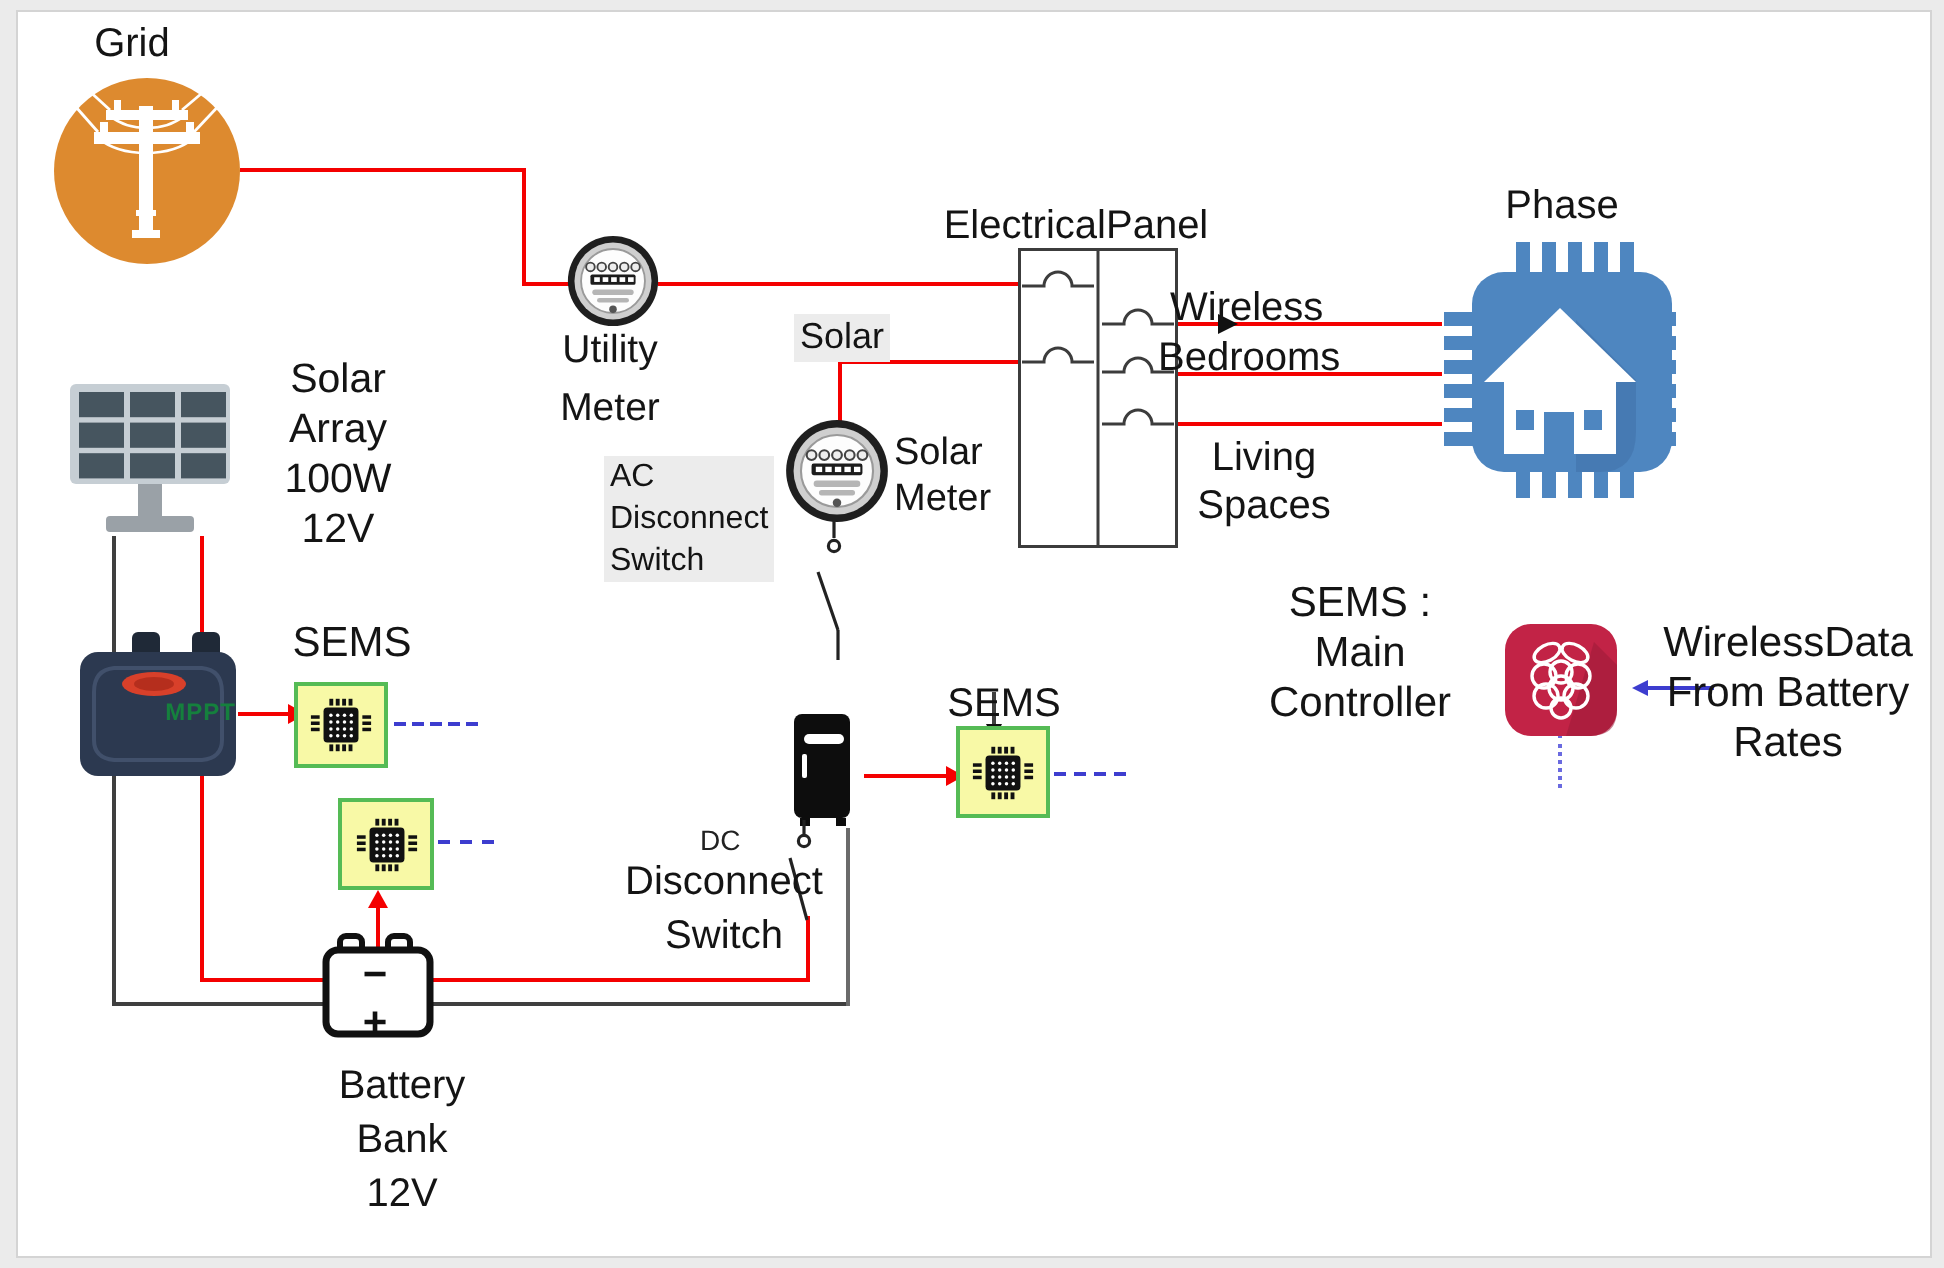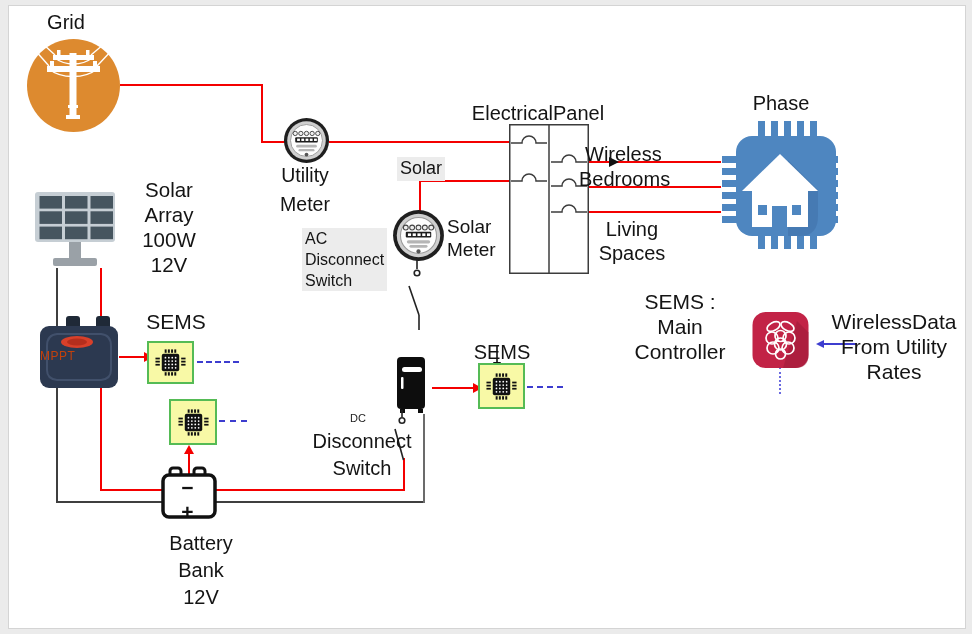--- a/index.html
+++ b/index.html
@@ -22,21 +22,21 @@
   .dash{position:absolute;height:0;border-top:2px dashed #3d3dcf;}
   .dotv{position:absolute;width:0;border-left:2px dotted #6a6ae0;}
   .tri{position:absolute;width:0;height:0;}
   .tri-r-red{border-top:5px solid transparent;border-bottom:5px solid transparent;border-left:9px solid #f40000;}
   .tri-u-red{border-left:5px solid transparent;border-right:5px solid transparent;border-bottom:9px solid #f40000;}
   .tri-r-blk{border-top:5px solid transparent;border-bottom:5px solid transparent;border-left:10px solid #111;}
   .tri-d-blk{border-left:4.5px solid transparent;border-right:4.5px solid transparent;border-top:8px solid #111;}
   .tri-l-blu{border-top:4.5px solid transparent;border-bottom:4.5px solid transparent;border-right:8px solid #3d3dcf;}
   .chipbox{position:absolute;background:#f8f9a6;border:2px solid #55bb55;display:flex;
            align-items:center;justify-content:center;box-sizing:border-box;}
-  .mppt-label{position:absolute;color:#c2410c;font-weight:normal;font-size:12px;text-align:left;letter-spacing:.5px;}
+  .mppt-label{position:absolute;color:#15803d;font-weight:bold;font-size:12px;text-align:right;letter-spacing:.5px;}
   .batt-terms{position:absolute;color:#111;font-weight:bold;font-size:21px;text-align:center;letter-spacing:9px;}
   svg{display:block;}
 </style>
 </head>
 <body>
 
 <div id="stage">
   <div id="canvas"></div>
 
   <svg width="0" height="0" style="position:absolute">
@@ -346,25 +346,25 @@
   <div class="lbl" style="left:743px;top:88px;width:76px">Phase</div>
   <div class="lbl tight" style="left:131px;top:177px;width:76px;font-size:20.5px;line-height:25px">Solar
 Array
 100W
 12V</div>
   <div class="lbl" style="left:138px;top:306px;width:76px;font-size:21px">SEMS</div>
   <div class="lbl hl" style="left:302px;top:228px">AC
 Disconnect
 Switch</div>
   <div class="lbl" style="left:469px;top:337px;width:66px">SEMS</div>
-  <div class="lbl" style="left:350px;top:410px;font-size:11px;color:#222">DC</div>
+  <div class="lbl" style="left:350px;top:410px;font-size:14px;color:#222">DC</div>
   <div class="lbl mid" style="left:303px;top:428px;width:118px">Disconnect
 Switch</div>
   <div class="lbl mid" style="left:158px;top:530px;width:86px">Battery
 Bank
 12V</div>
   <div class="lbl tight" style="left:628px;top:289px;width:104px;font-size:21px">SEMS :
 Main
 Controller</div>
   <div class="lbl tight" style="left:820px;top:309px;width:148px;font-size:21px">WirelessData
-From Utility
+From Battery
 Rates</div>
 </div>
 
 </body></html>

